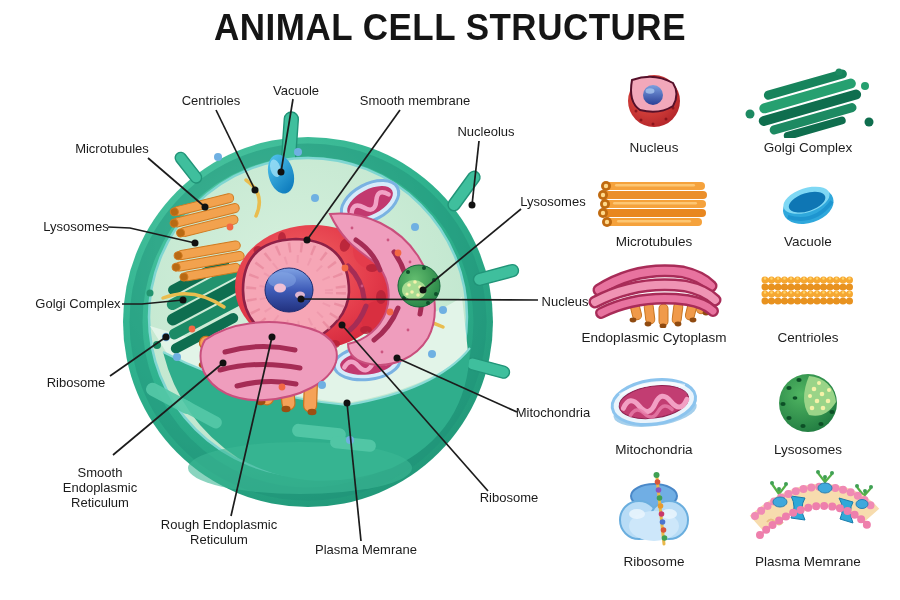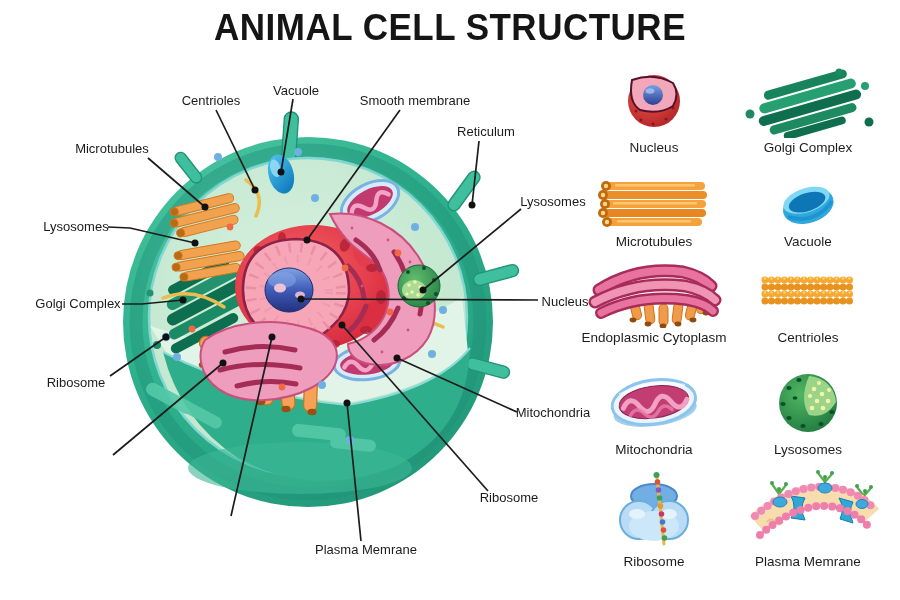--- a/index.html
+++ b/index.html
@@ -293,28 +293,30 @@
         <circle cx="223" cy="363" r="3.5"></circle>
       <circle cx="272" cy="337" r="3.5"></circle>
         <circle cx="342" cy="325" r="3.5"></circle>
       <circle cx="347" cy="403" r="3.5"></circle>
     </g>
   </svg>
 
   <div class="lbl" style="left:211px;top:100px">Centrioles</div>
   <div class="lbl" style="left:296px;top:90px">Vacuole</div>
   <div class="lbl" style="left:415px;top:100px">Smooth membrane</div>
-  <div class="lbl" style="left:486px;top:131px">Reticulum</div>
+  <div class="lbl" style="left:486px;top:131px">Nucleolus</div>
   <div class="lbl" style="left:112px;top:148px">Microtubules</div>
   <div class="lbl" style="left:553px;top:201px">Lysosomes</div>
   <div class="lbl" style="left:76px;top:226px">Lysosomes</div>
   <div class="lbl" style="left:565px;top:301px">Nucleus</div>
   <div class="lbl" style="left:78px;top:303px">Golgi Complex</div>
   <div class="lbl" style="left:76px;top:382px">Ribosome</div>
   <div class="lbl" style="left:553px;top:412px">Mitochondria</div>
+  <div class="lbl wrap" style="left:100px;top:487px;width:100px">Smooth Endoplasmic Reticulum</div>
+  <div class="lbl wrap" style="left:219px;top:532px;width:150px">Rough Endoplasmic Reticulum</div>
   <div class="lbl" style="left:509px;top:497px">Ribosome</div>
   <div class="lbl" style="left:366px;top:549px">Plasma Memrane</div>
 
   <div class="legend-item" style="left:579px;top:64px">
     <svg class="licon" width="150" height="74" viewBox="0 0 150 74">
       <defs>
         <radialGradient id="lgRed" cx="0.4" cy="0.38" r="0.8">
           <stop offset="0" stop-color="#ee5648"></stop>
             <stop offset="1" stop-color="#a81c24"></stop>
         </radialGradient>

